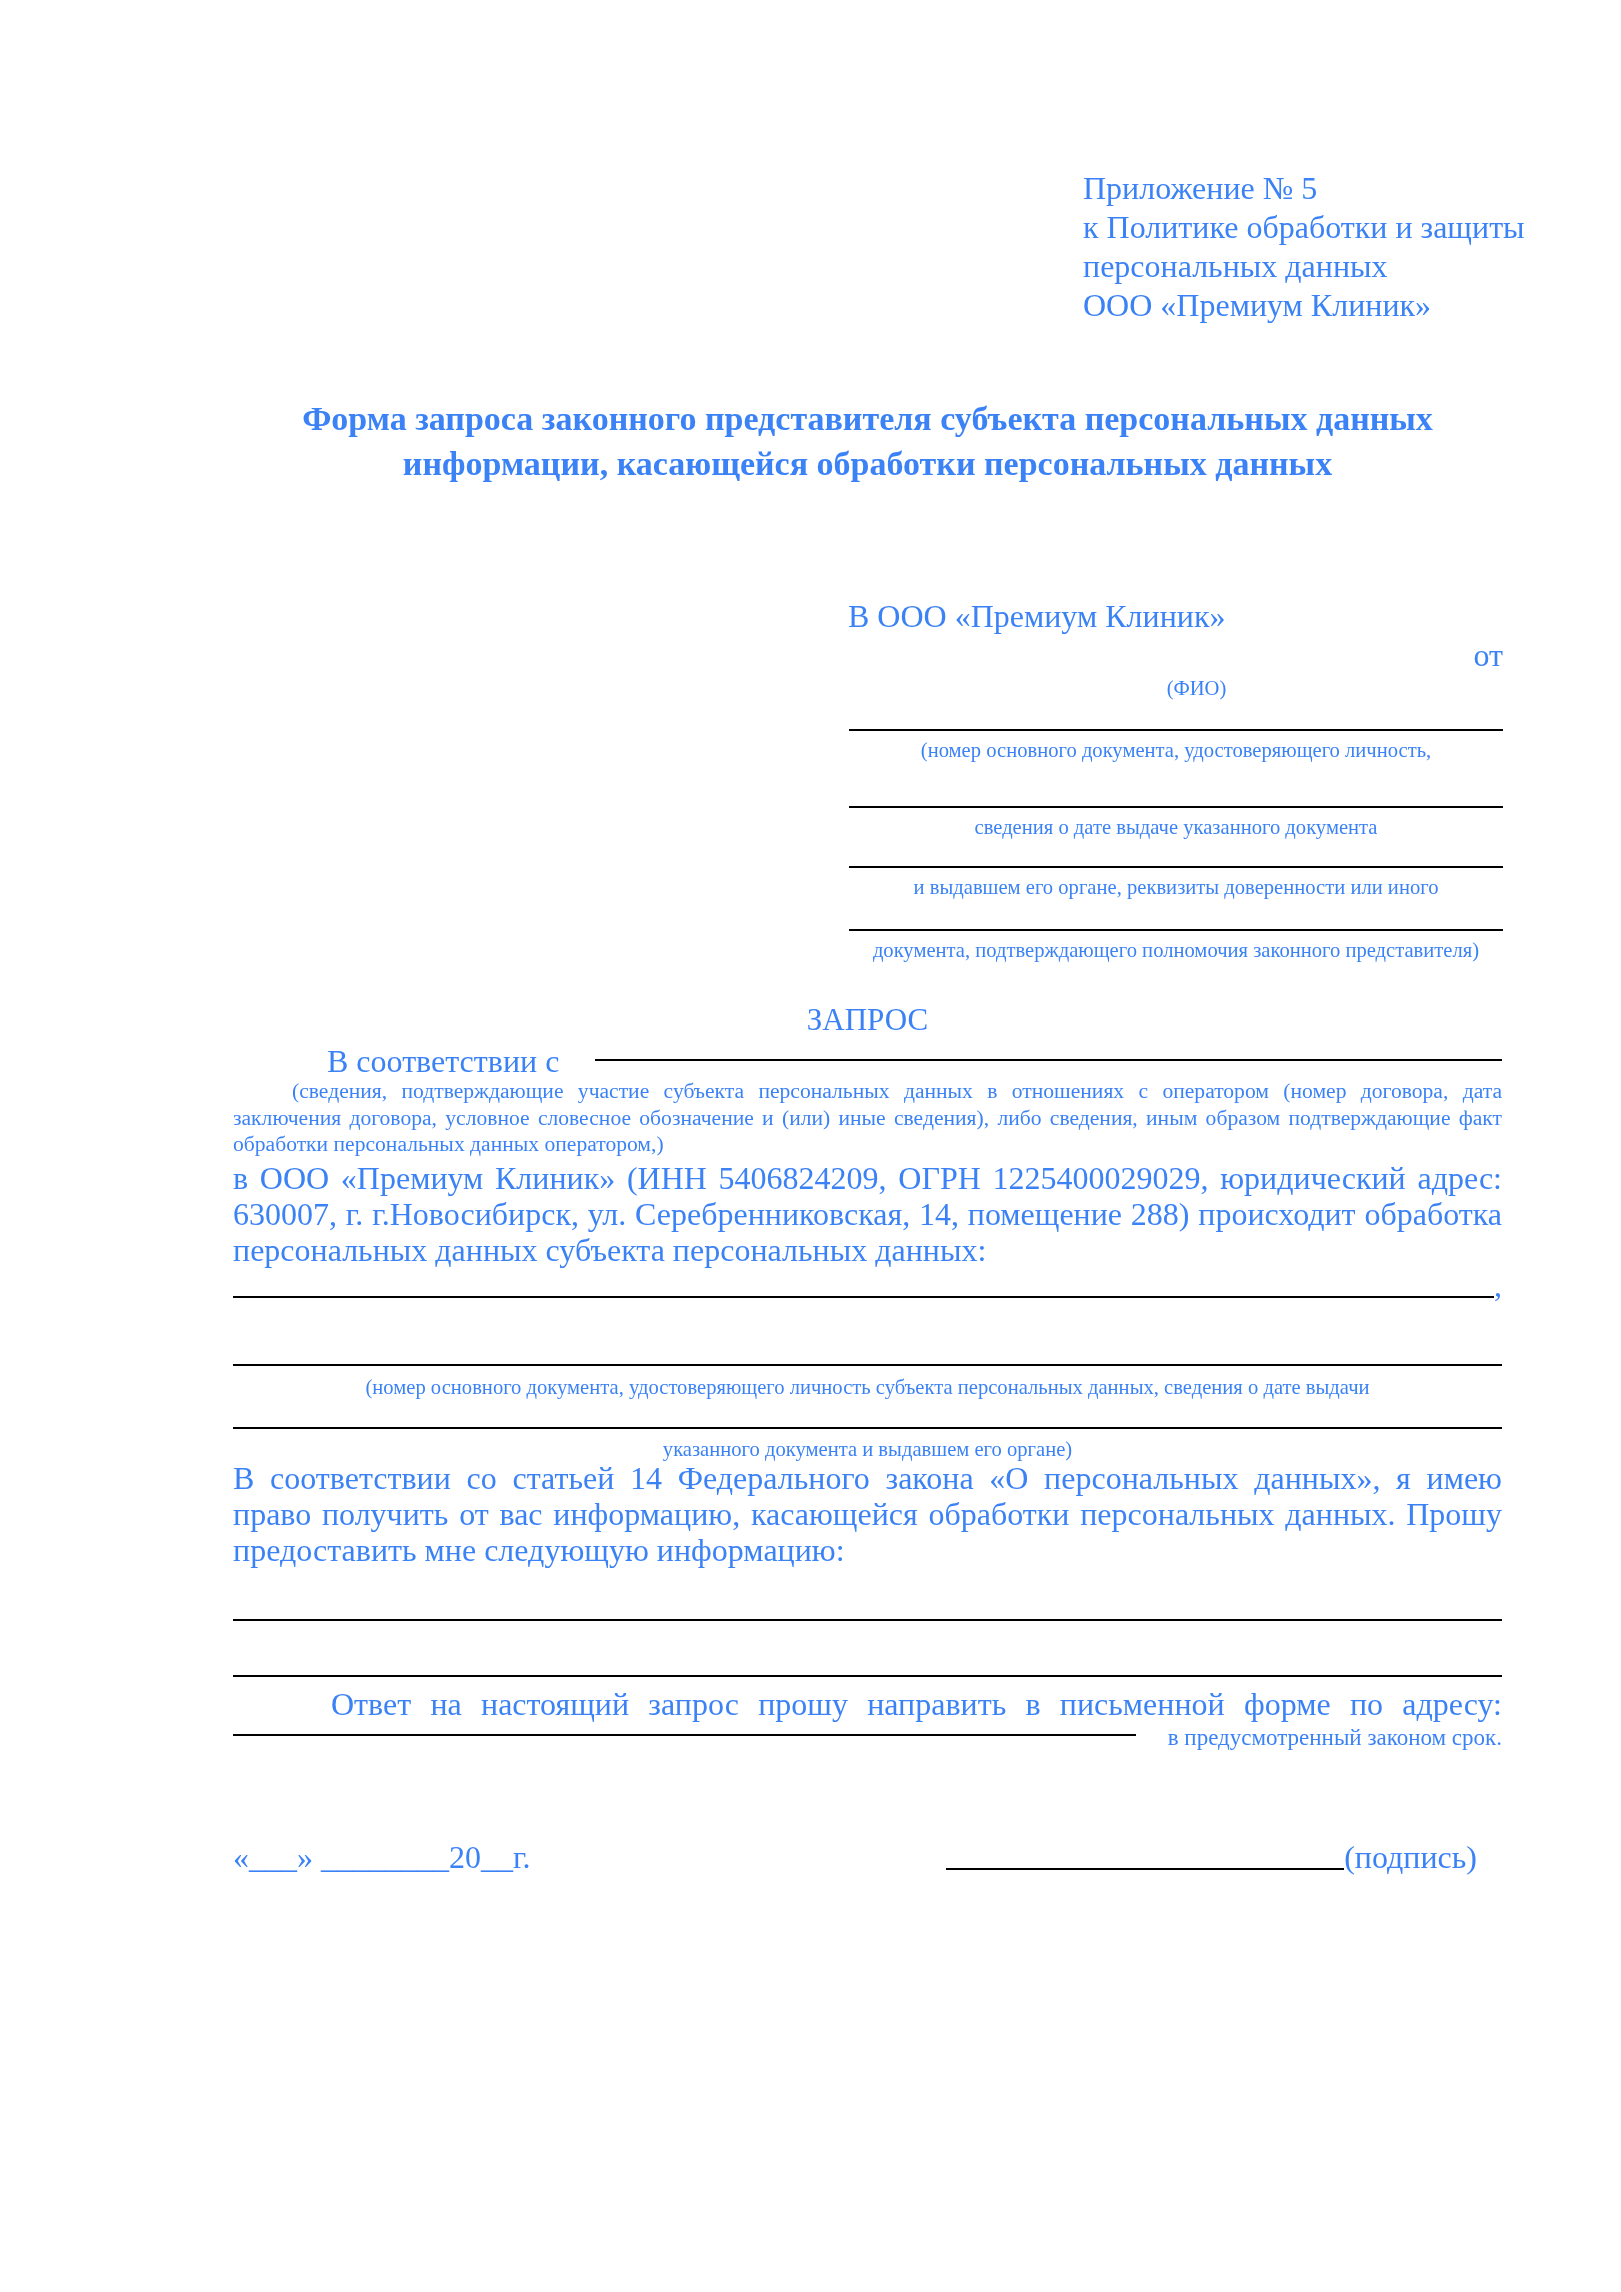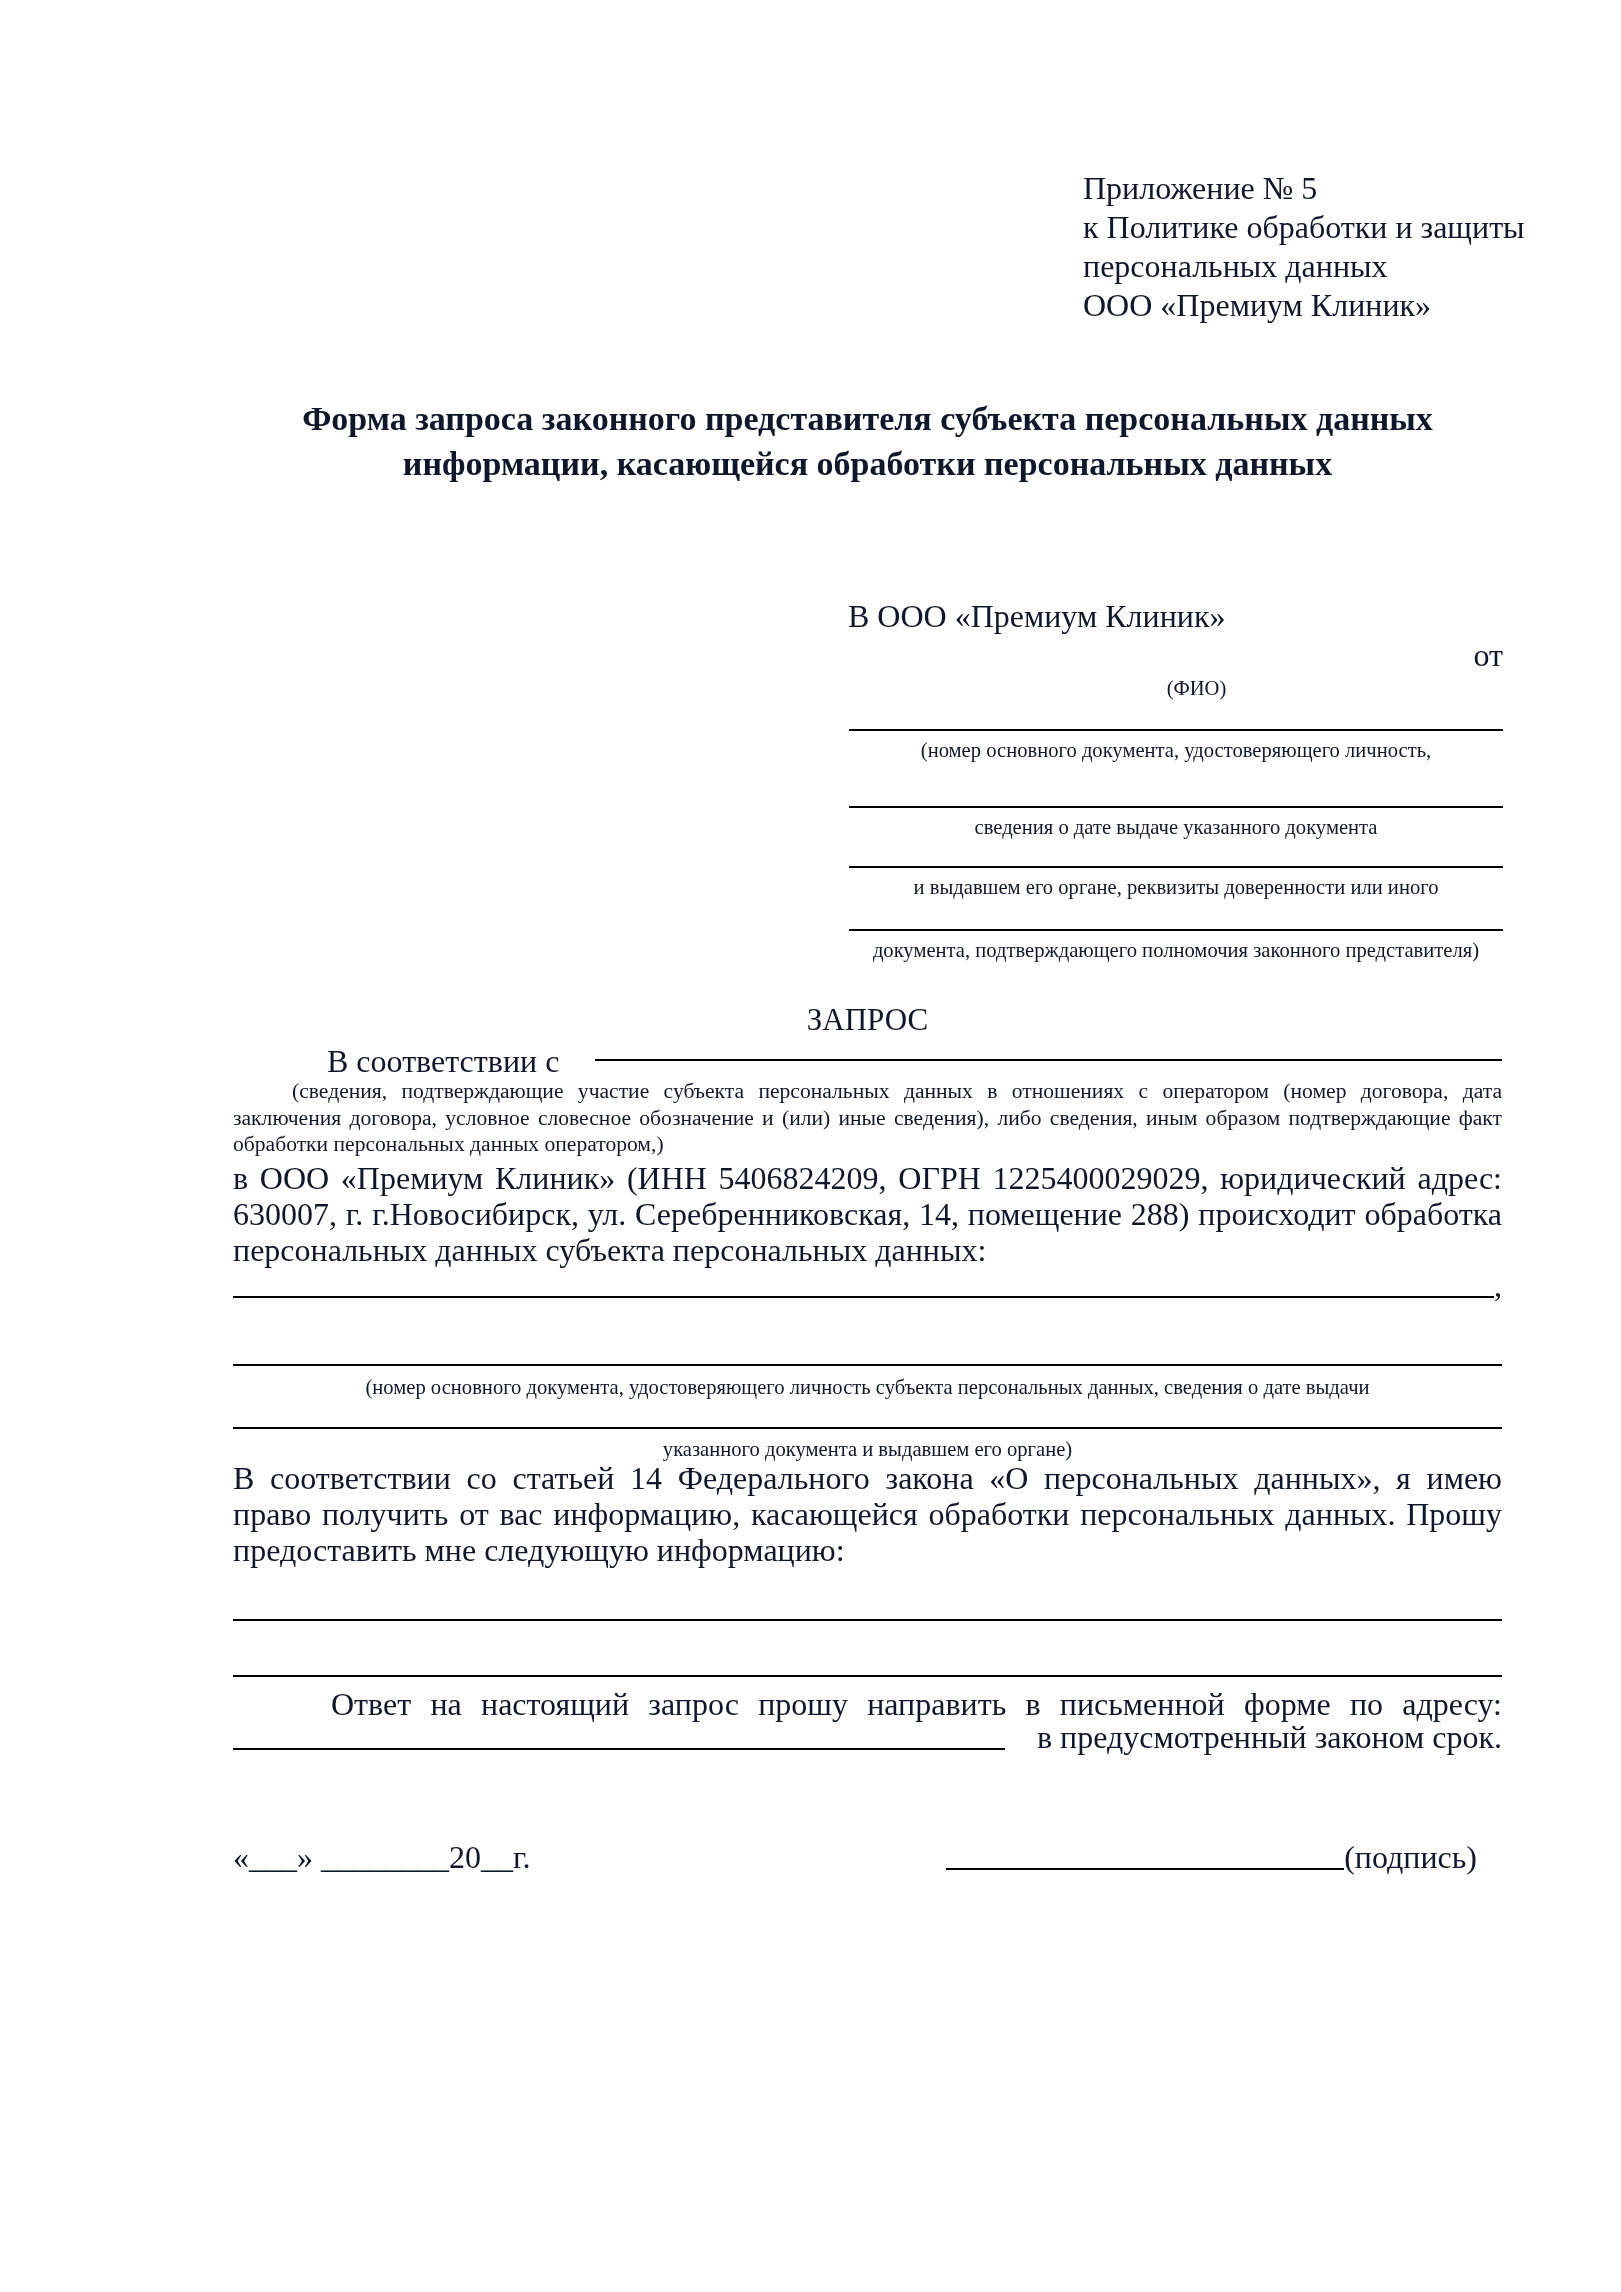--- a/index.html
+++ b/index.html
@@ -2,21 +2,21 @@
 <html><head>
 <meta charset="utf-8">
 <style>
   html,body{margin:0;padding:0;background:#808080;}
   .page{
     position:relative;
     width:1621px;height:2293px;
     background:#ffffff;
     margin:0 auto;
     font-family:"Liberation Serif","DejaVu Serif",serif;
-    color:#0f172a;
+    color:#3b82f6;
     overflow:hidden;
   }
   .abs{position:absolute;}
   .appendix{left:1083px;top:169px;font-size:32px;line-height:39px;}
   .title{left:233px;width:1269px;top:396px;font-size:34px;line-height:45px;font-weight:bold;text-align:center;}
   .addr-to{left:848px;top:598px;font-size:32px;}
   .addr-from{left:848px;width:655px;top:637px;font-size:32px;display:flex;align-items:flex-end;flex-direction:column;}
   .addr-from .fill{flex:1;border-bottom:2.9px solid #000;margin-bottom:3.9px;margin-left:9.8px;}
   .cap{font-size:20.6px;line-height:24.5px;text-align:center;}
   .cap-fio{left:890px;width:613px;top:676px;}
@@ -38,21 +38,21 @@
   .cap-wide{left:233px;width:1269px;}
   .cfio{top:1309px;}
   .l2{left:233px;width:1269px;top:1364px;height:0;border-top:2.9px solid #000;}
   .cdoc1{top:1375px;}
   .l3{left:233px;width:1269px;top:1427px;height:0;border-top:2.9px solid #000;}
   .cdoc2{top:1437px;}
   .p-law{top:1460px;}
   .lA{left:233px;width:1269px;top:1619px;height:0;border-top:2.9px solid #000;}
   .lB{left:233px;width:1269px;top:1675px;height:0;border-top:2.9px solid #000;}
   .p-reply{top:1686px;text-indent:98px;text-align-last:justify;}
-  .reply2{left:233px;width:1269px;top:1720px;height:36px;font-size:32px;display:flex;align-items:flex-end;gap:32px;}
+  .reply2{left:233px;width:1269px;top:1720px;height:36px;font-size:23px;display:flex;align-items:center;gap:32px;}
   .reply2 .fill{flex:1;border-bottom:2.9px solid #000;margin-bottom:5.9px;}
   .reply2 .suffix{white-space:nowrap;}
   .sig-left{left:233px;top:1839px;font-size:32px;}
   .sig-right{right:144px;top:1839px;font-size:32px;display:flex;align-items:flex-end;}
   .sig-right .fill{width:398px;border-bottom:2.9px solid #000;margin-bottom:5.9px;}
   .sig-right .lbl{white-space:nowrap;text-align:center;}
 </style>
 </head>
 <body>
 

